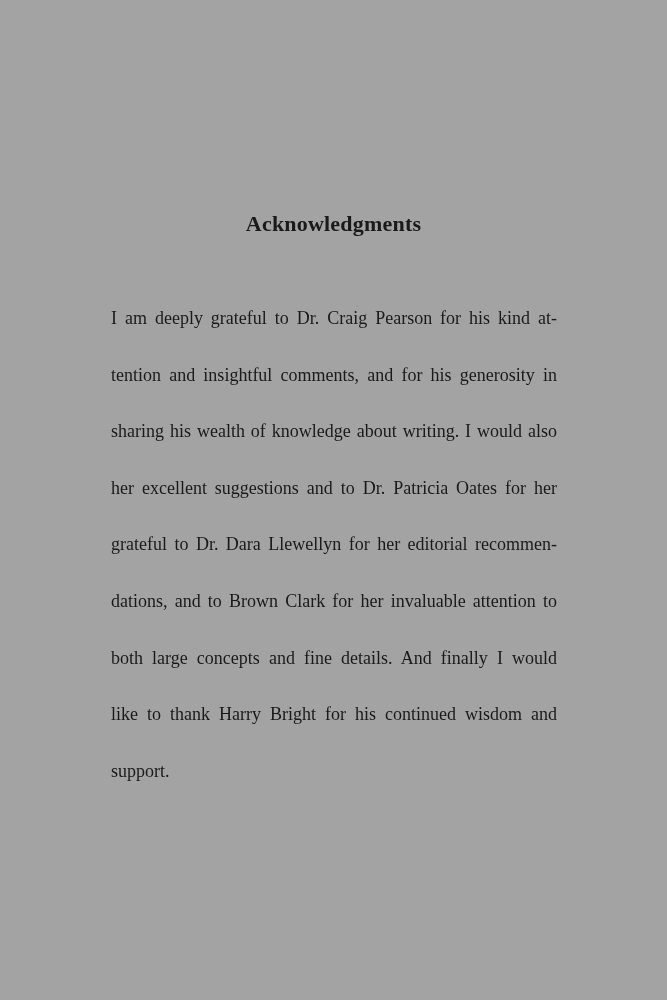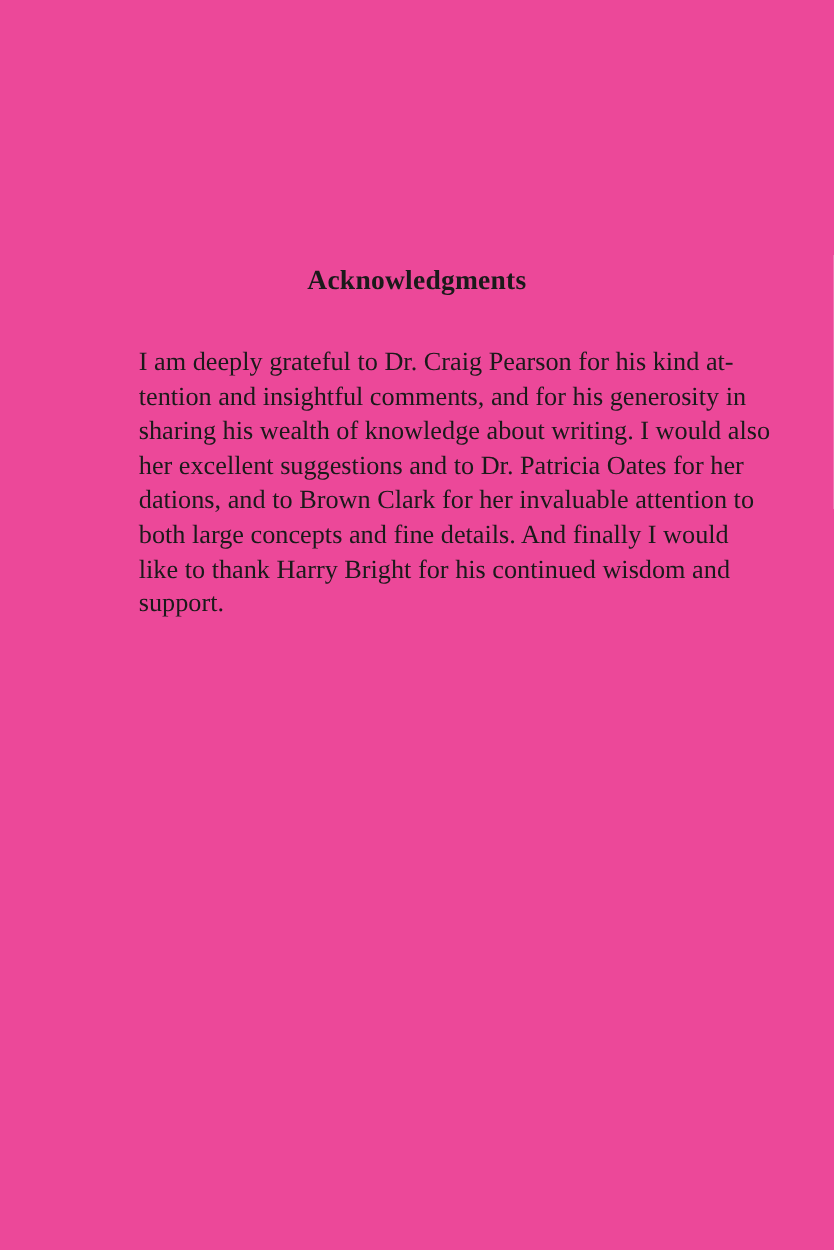--- a/index.html
+++ b/index.html
@@ -13,21 +13,21 @@
       position: relative;
       overflow: hidden;
       font-family: "Liberation Serif", "DejaVu Serif", serif;
       color: #1a1a1a;
     }
     .page {
       position: absolute;
       left: 0; top: 0;
       width: 667px;
       height: 1000px;
-      background: #ec4899;
+      background: #a3a3a3;
     }
     .heading {
       position: absolute;
       top: 209px;
       left: 0;
       width: 667px;
       text-align: center;
       font-size: 22px;
       font-weight: bold;
       letter-spacing: 0.2px;
@@ -36,40 +36,42 @@
     }
     .body-text {
       position: absolute;
       top: 276px;
       left: 111px;
       width: 446px;
       margin: 0;
     }
     .line {
       display: block;
-      font-size: 21px;
+      font-size: 18px;
       line-height: 27.6px;
       height: 27.6px;
       white-space: nowrap;
       text-align: justify;
       text-align-last: justify;
+      margin-top: 29px;
     }
     .line.last {
       text-align-last: left;
     }
   </style>
 </head>
 <body>
 
 <div class="page">
   <h1 class="heading">Acknowledgments</h1>
 
   <div class="body-text">
     <span class="line">I am deeply grateful to Dr. Craig Pearson for his kind at-</span>
     <span class="line">tention and insightful comments, and for his generosity in</span>
     <span class="line">sharing his wealth of knowledge about writing. I would also</span>
     <span class="line">her excellent suggestions and to Dr. Patricia Oates for her</span>
+    <span class="line">grateful to Dr. Dara Llewellyn for her editorial recommen-</span>
     <span class="line">dations, and to Brown Clark for her invaluable attention to</span>
     <span class="line">both large concepts and fine details. And finally I would</span>
     <span class="line">like to thank Harry Bright for his continued wisdom and</span>
     <span class="line last">support.</span>
   </div>
 </div>
 
 </body></html>

